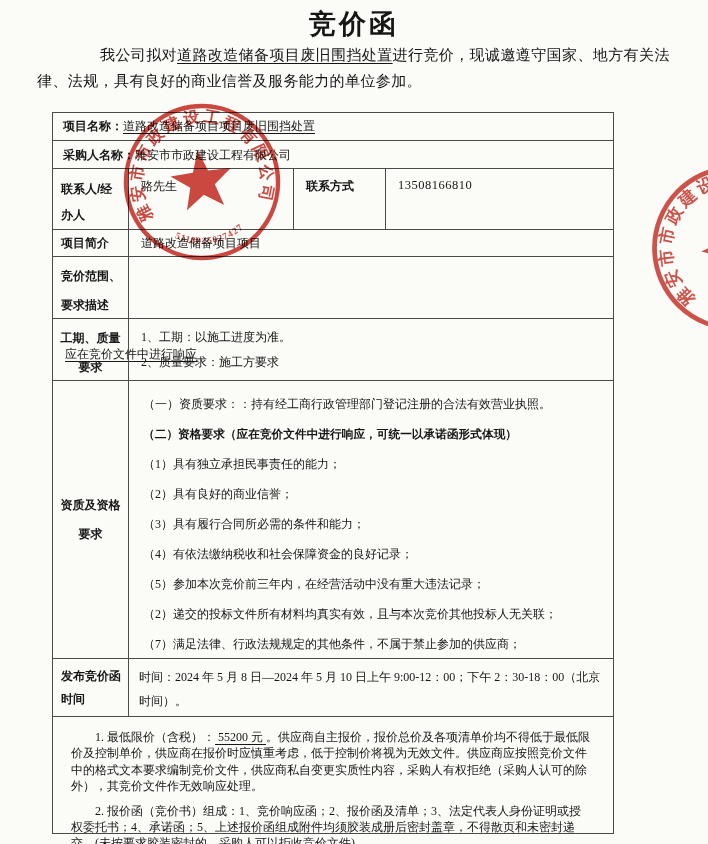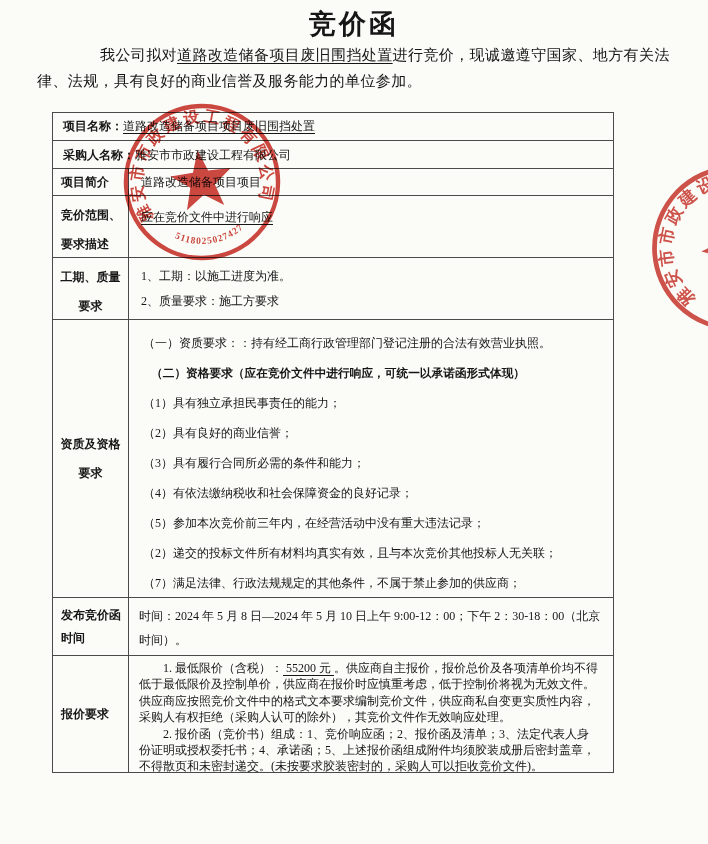--- a/index.html
+++ b/index.html
@@ -32,40 +32,40 @@
   .r3{height:61px;}
   .r3 .lab{line-height:26px;padding-top:7px;}
   .c-name{flex:0 0 165px;border-right:1px solid #4a4a4a;padding:9px 0 0 12px;}
   .c-plab{flex:0 0 92px;border-right:1px solid #4a4a4a;padding:9px 0 0 12px;
           font-family:"Liberation Sans","DejaVu Sans",sans-serif;font-weight:600;}
   .c-phone{flex:1 1 auto;padding:9px 0 0 12px;font-size:12.5px;letter-spacing:.5px;}
 
   .r4{height:27px;} .r4 .lab{line-height:25px;padding-top:1px;}
   .r4 .val{line-height:25px;padding:1px 6px 0 12px;}
 
-  .r5{height:62px;} .r5 .lab{line-height:29px;padding-top:5px;}
+  .r5{height:62px;flex-direction:column;} .r5 .lab{line-height:29px;padding-top:5px;}
   .r5 .val{padding:9px 6px 0 12px;line-height:25px;}
 
   .r6{height:62px;} .r6 .lab{line-height:29px;padding:5px 0 0 0;text-align:center;}
   .r6 .val{padding:6px 6px 0 12px;line-height:25px;}
 
   .r7{height:278px;}
   .r7 .lab{display:flex;flex-direction:column;justify-content:center;
            text-align:center;line-height:29px;padding:0;}
   .r7 .val{padding:8px 14px 0 14px;}
   .qitem{line-height:30px;height:30px;white-space:nowrap;overflow:hidden;}
-  .qitem:nth-child(2){font-weight:bold;font-family:"Liberation Sans","DejaVu Sans",sans-serif;font-size:11.7px;margin-left:8px;}
+  .qitem:nth-child(2){font-weight:bold;font-family:"Liberation Sans","DejaVu Sans",sans-serif;font-size:11.7px;}
 
   .r8{height:58px;} .r8 .lab{line-height:23px;padding-top:6px;}
   .r8 .val{padding:6px 12px 0 10px;line-height:24px;}
 
   .r9{height:117px;}
   .r9 .lab{display:flex;flex-direction:column;justify-content:center;padding:0 0 0 8px;}
   .r9 .val{padding:4px 14px 0 10px;line-height:16.4px;font-size:12px;}
-  .r9 p{margin:0;text-indent:24px;}
+  .r9 p{margin:8px;text-indent:24px;}
 
   
   .seal{position:absolute;mix-blend-mode:multiply;pointer-events:none;}
   .seal-main{left:117px;top:97px;width:170px;height:170px;opacity:.9;transform:rotate(-8deg);}
   .seal-edge{left:645px;top:158px;width:180px;height:180px;opacity:.85;transform:rotate(-24deg);}
   .seal text{font-family:"Liberation Serif","DejaVu Serif",serif;font-weight:bold;}
 </style>
 </head>
 <body>
 
@@ -78,20 +78,27 @@
   <div class="btable">
 
     <div class="trow r1">
       <div class="cell"><span class="inline-lab">项目名称：</span><span class="u">道路改造储备项目项目废旧围挡处置</span></div>
     </div>
 
     <div class="trow r2">
       <div class="cell"><span class="inline-lab">采购人名称：</span><span>雅安市市政建设工程有限公司</span></div>
     </div>
 
+    <div class="trow r3">
+      <div class="cell lab">联系人/经
+办人</div>
+      <div class="cell c-name">骆先生</div>
+      <div class="cell c-plab">联系方式</div>
+      <div class="cell c-phone">13508166810</div>
+    </div>
 
     <div class="trow r4">
       <div class="cell lab">项目简介</div>
       <div class="cell val">道路改造储备项目项目</div>
     </div>
 
     <div class="trow r5">
       <div class="cell lab">竞价范围、
 要求描述</div>
       <div class="cell val"><span class="u">应在竞价文件中进行响应</span></div>
@@ -122,21 +129,20 @@
       </div>
     </div>
 
     <div class="trow r8">
       <div class="cell lab">发布竞价函
 时间</div>
       <div class="cell val">时间：2024 年 5 月 8 日—2024 年 5 月 10 日上午 9:00-12：00；下午 2：30-18：00（北京时间）。</div>
     </div>
 
     <div class="trow r9">
-      <div class="cell lab">报价要求</div>
       <div class="cell val">
         <p><span>1. 最低限价（含税）：</span><span class="u"> 55200  元 </span><span>。供应商自主报价，报价总价及各项清单价均不得低于最低限价及控制单价，供应商在报价时应慎重考虑，低于控制价将视为无效文件。供应商应按照竞价文件中的格式文本要求编制竞价文件，供应商私自变更实质性内容，采购人有权拒绝（采购人认可的除外），其竞价文件作无效响应处理。</span></p>
         <p>2. 报价函（竞价书）组成：1、竞价响应函；2、报价函及清单；3、法定代表人身份证明或授权委托书；4、承诺函；5、上述报价函组成附件均须胶装成册后密封盖章，不得散页和未密封递交。(未按要求胶装密封的，采购人可以拒收竞价文件)。</p>
       </div>
     </div>
 
   </div>
 
   <svg class="seal seal-main" viewBox="-85 -85 170 170" xmlns="http://www.w3.org/2000/svg">
     <circle cx="0" cy="0" r="76" fill="none" stroke="#c9352c" stroke-width="4.5"></circle>

